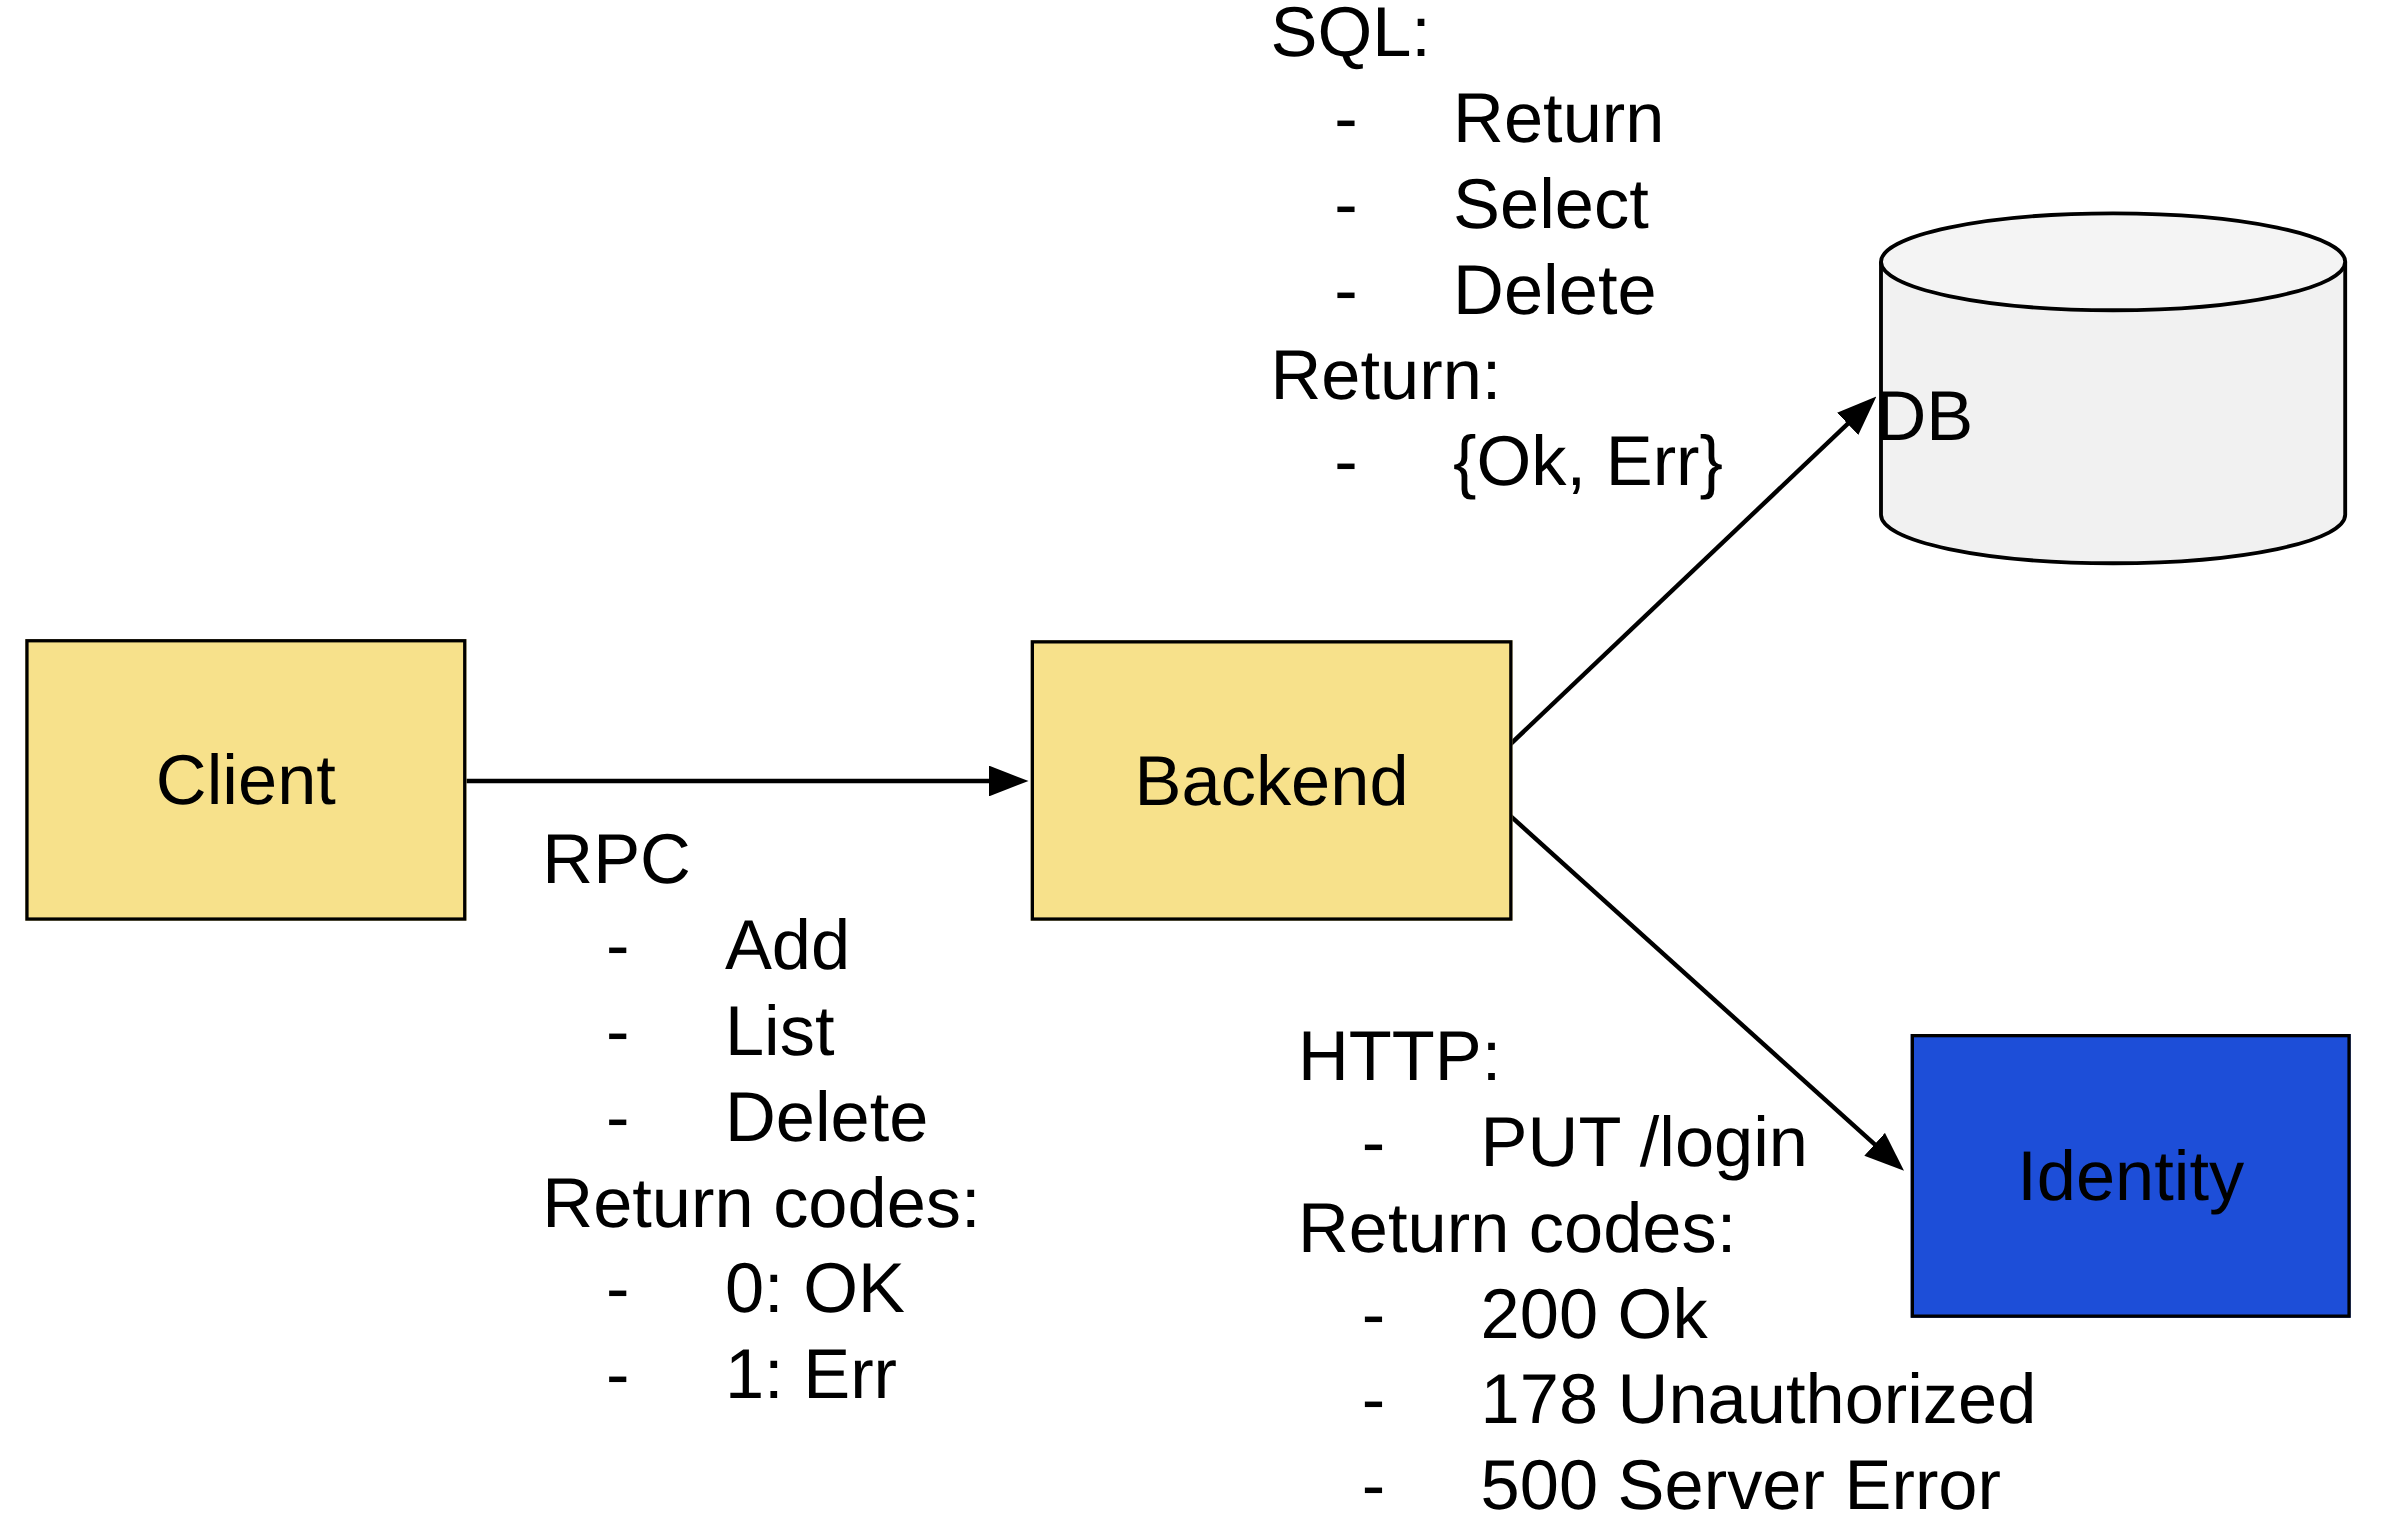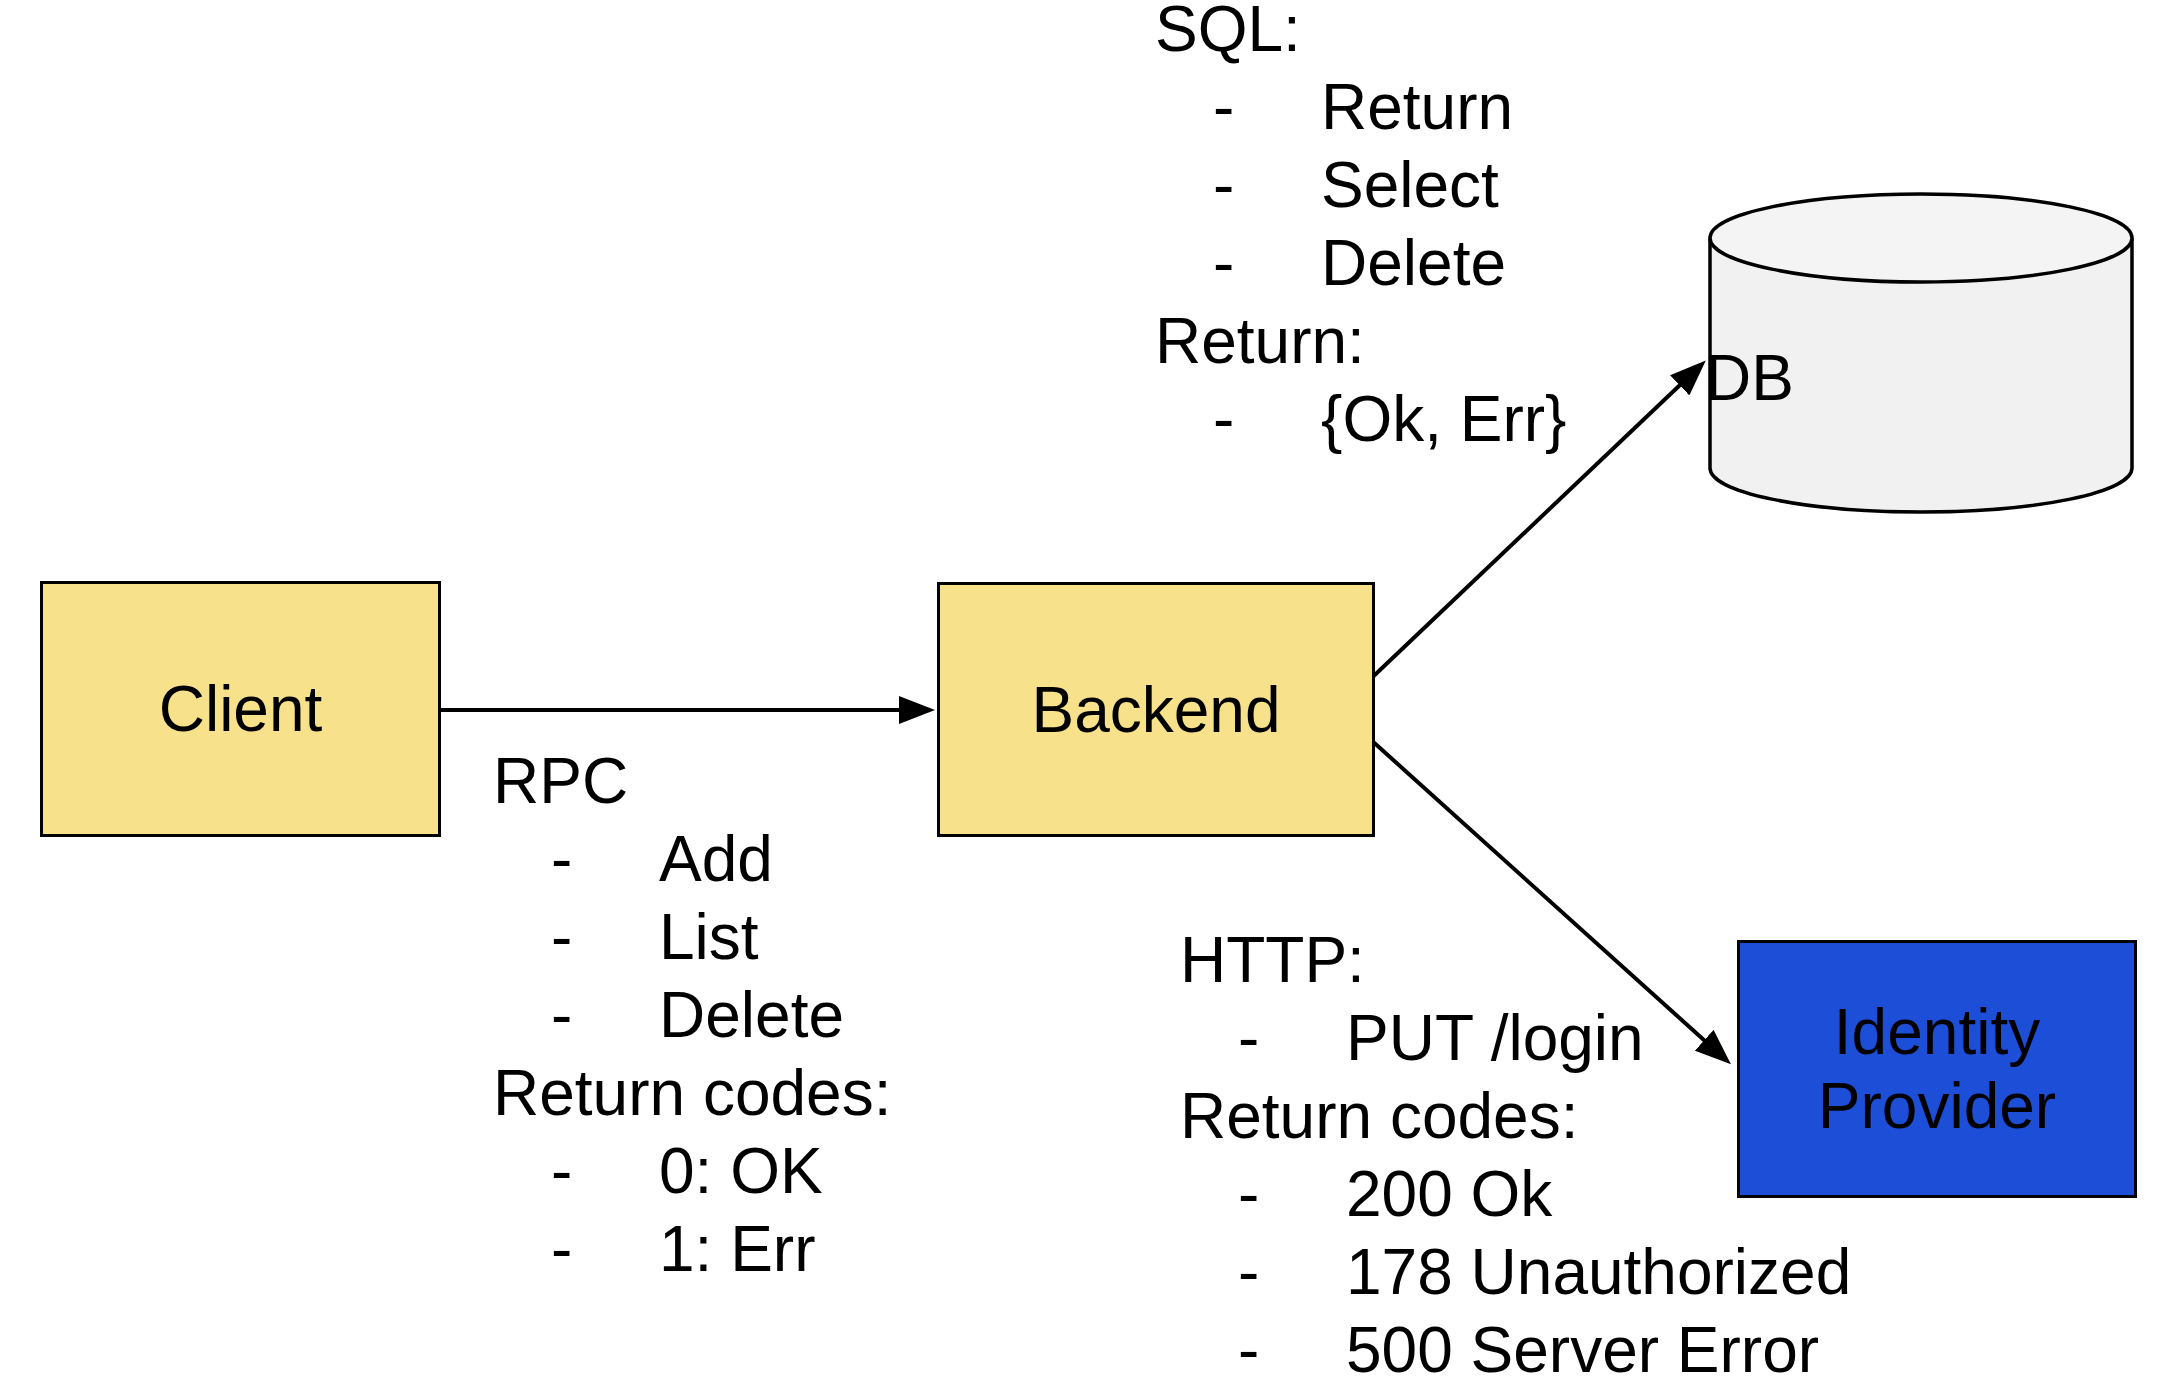--- a/index.html
+++ b/index.html
@@ -12,21 +12,21 @@
     overflow:hidden;
   }
   svg.layer{position:absolute;left:0;top:0;width:2178px;height:1398px;}
   .node{
     position:absolute;
     border:3.5px solid #000000;
     display:flex;align-items:center;justify-content:center;
     font-size:64px;line-height:74px;text-align:center;
     box-sizing:border-box;
   }
-  .node-client{left:23px;top:581px;width:401px;height:256px;background:#f7e18b;margin-left:17px;}
+  .node-client{left:23px;top:581px;width:401px;height:256px;background:#f7e18b;}
   .node-backend{left:937px;top:582px;width:438px;height:255px;background:#f7e18b;}
   .node-idp{left:1737px;top:940px;width:400px;height:258px;background:#1d4ed8;flex-direction:column;}
   .db-wrap{position:absolute;left:1705px;top:190px;width:432px;height:326px;}
   .db-label{
     position:absolute;left:1705px;top:339px;width:432px;
     font-size:64px;line-height:78px;
   }
   .tb{position:absolute;font-size:64px;line-height:78px;white-space:nowrap;}
   .tb-sql{left:1155px;top:-10px;}
   .tb-rpc{left:493px;top:742px;}
@@ -61,21 +61,20 @@
   <div class="node node-client">
     <span>Client</span>
   </div>
 
   <div class="node node-backend">
     <span>Backend</span>
   </div>
 
   <div class="node node-idp">
     <span>Identity</span>
-    <span>Provider</span>
   </div>
 
   <div class="tb tb-sql">
       <div class="line">SQL:</div>
       <div class="line"><span class="dash">-</span><span>Return</span></div>
       <div class="line"><span class="dash">-</span><span>Select</span></div>
       <div class="line"><span class="dash">-</span><span>Delete</span></div>
       <div class="line">Return:</div>
       <div class="line"><span class="dash">-</span><span>{Ok, Err}</span></div>
     </div>

